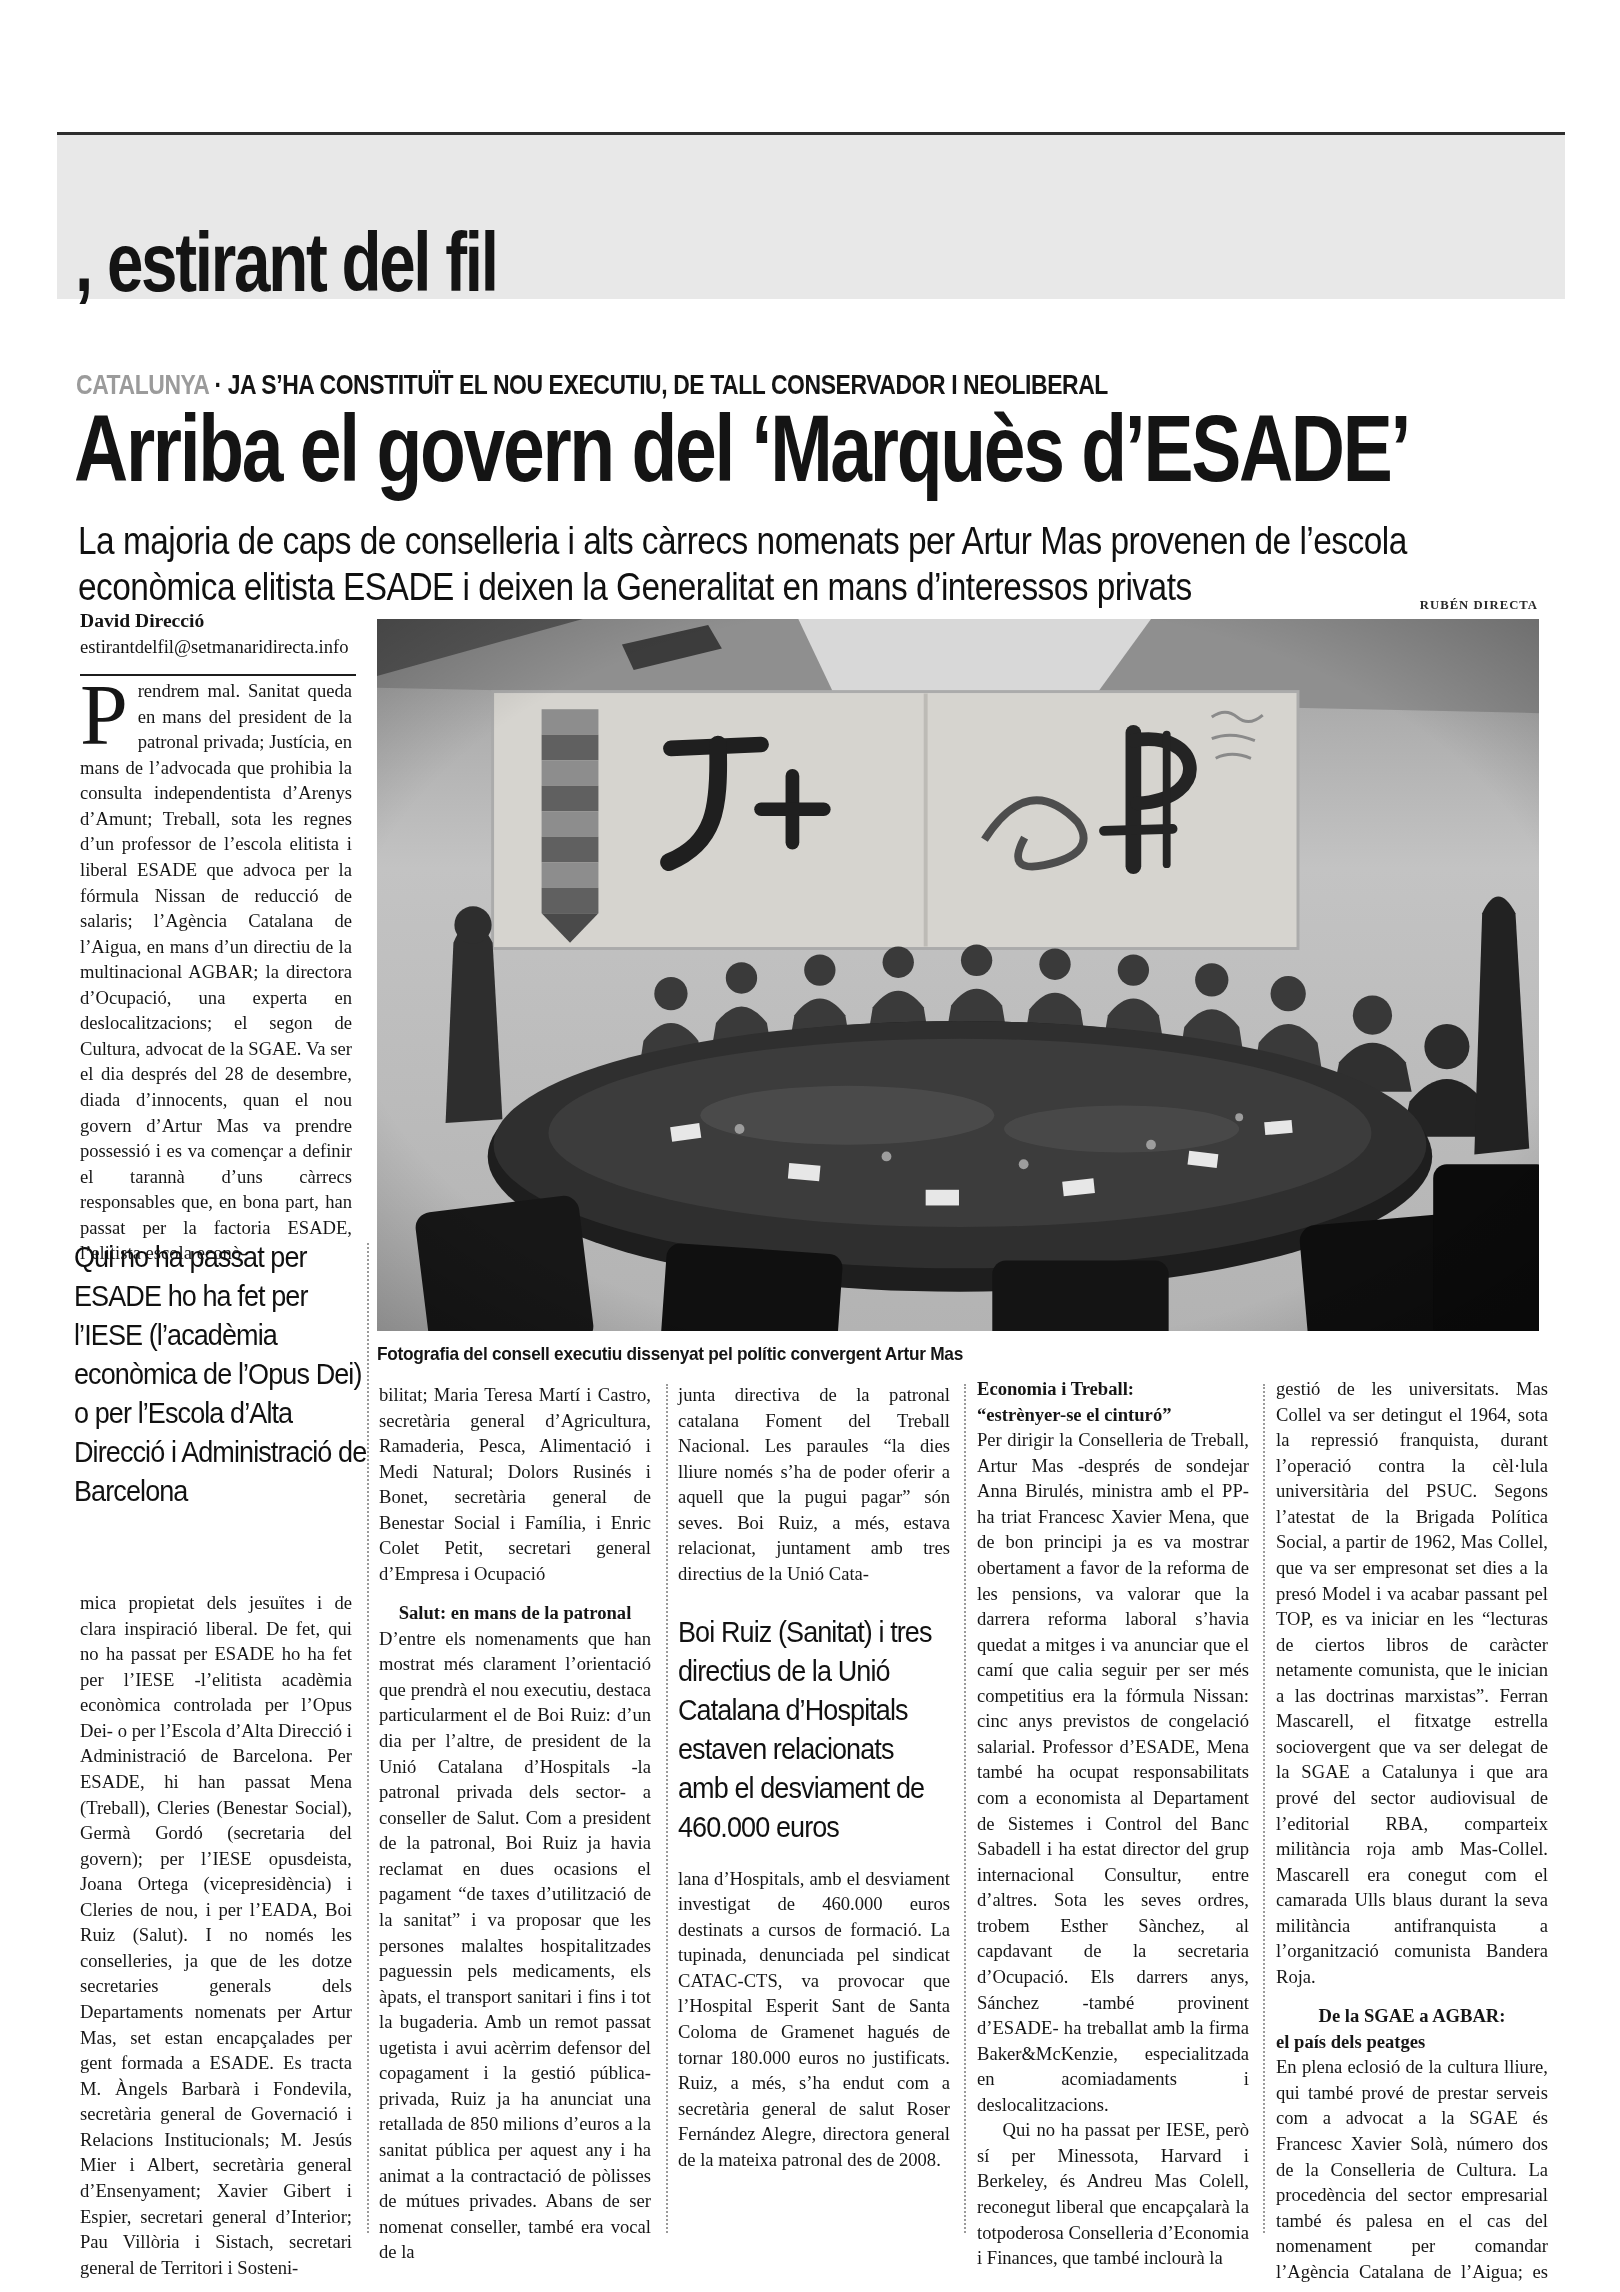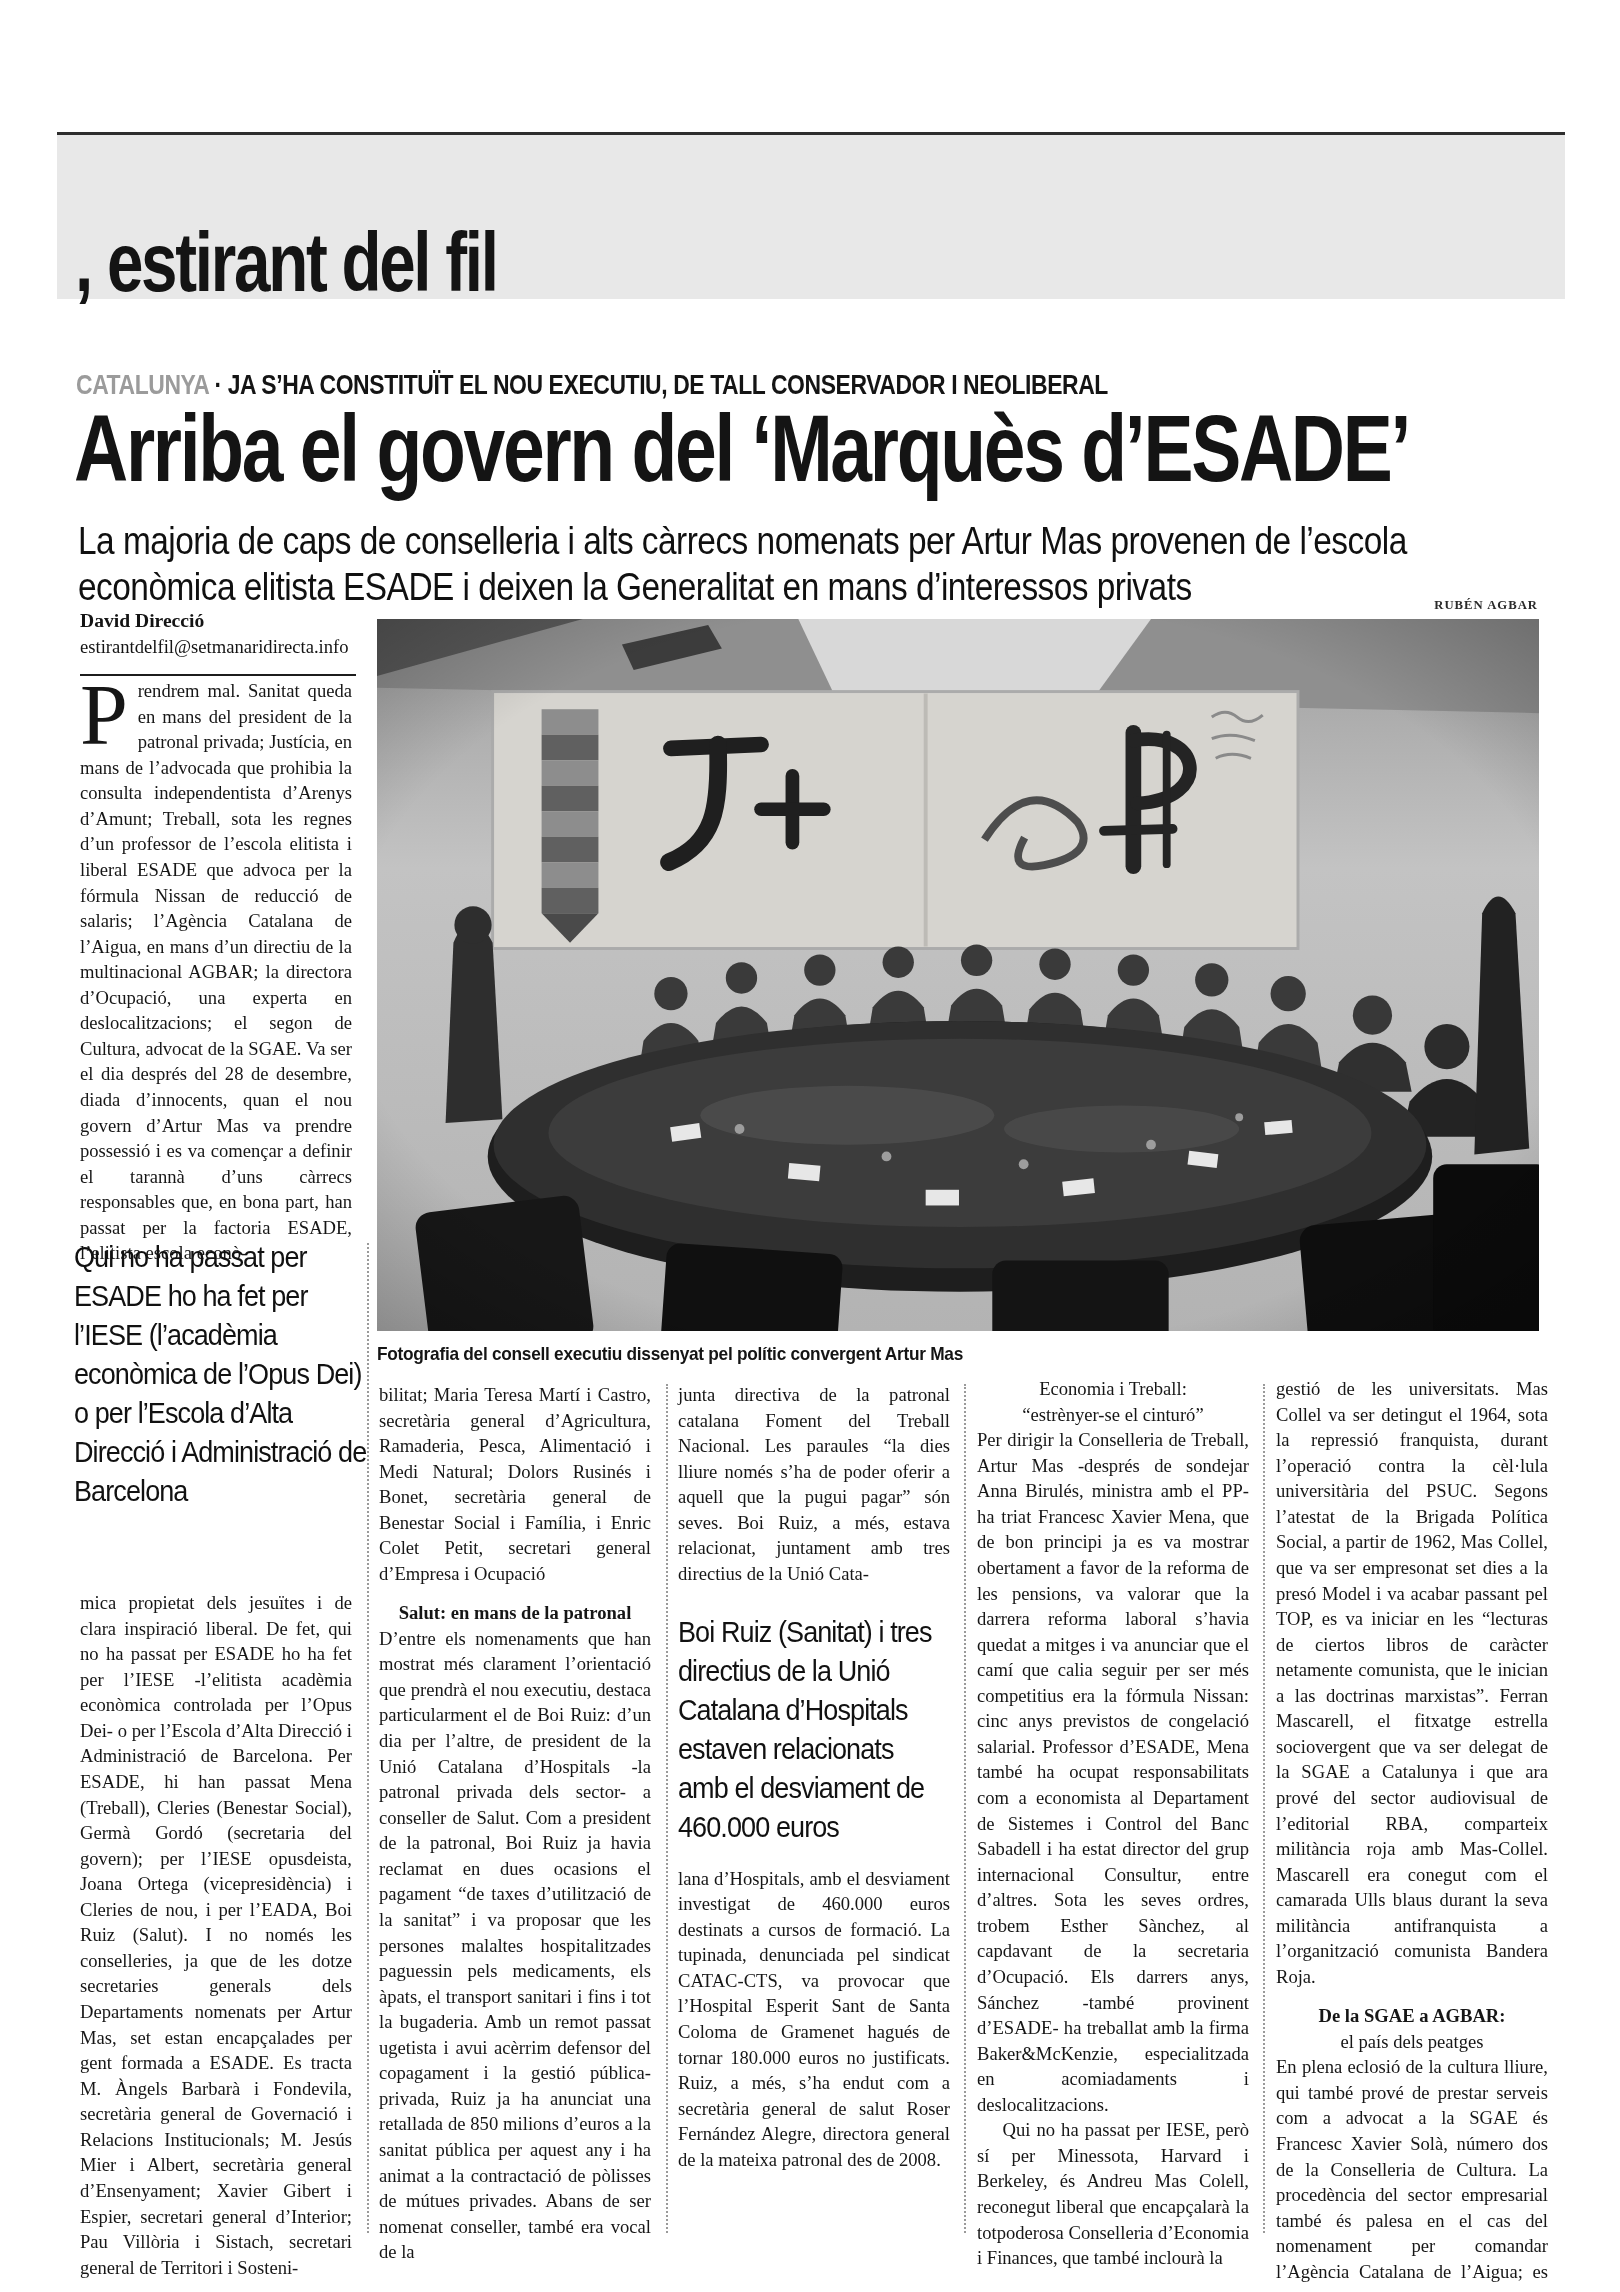--- a/index.html
+++ b/index.html
@@ -37,21 +37,21 @@
   
   #photo{position:absolute;top:619px;left:377px;width:1162px;height:712px;background:#bdbdbd;overflow:hidden;}
   #caption{position:absolute;top:1343px;left:377px;width:1162px;font-family:"Liberation Sans",sans-serif;
            font-weight:700;font-size:18.6px;letter-spacing:-0.3px;transform:scaleX(.93);transform-origin:0 0;}
   
   .bodycol{position:absolute;width:272px;font-size:18.6px;line-height:1.375;text-align:justify;
            color:#161616;}
   .bodycol p{margin:0;}
   .bodycol p + p{margin-top:0;}
   .subhead{font-weight:700;margin-top:13.7px !important;text-align:center;}
-  .subhead2{font-weight:400;text-align:center;}
+  .subhead2{font-weight:700;text-align:left;}
   .indented{text-indent:25.5px;}
   #col1-lead{top:678px;left:80px;}
   #col1-cont{top:1590px;left:80px;}
   #col2{top:1382px;left:379px;}
   #col3{top:1382px;left:678px;}
   #col4{top:1376px;left:977px;}
   #col5{top:1376px;left:1276px;}
   .dropcap{float:left;font-size:86px;line-height:.74;padding:5.9px 9.8px 0 0;font-weight:400;}
   
   .pullquote{font-family:"Liberation Sans",sans-serif;font-weight:400;color:#111;
@@ -84,21 +84,21 @@
 
   <h1 id="headline" class="condblock" style="margin:0;">Arriba el govern del ‘Marquès d’ESADE’</h1>
   <div id="subheadline">La majoria de caps de conselleria i alts càrrecs nomenats per Artur Mas provenen de l’escola econòmica elitista ESADE i deixen la Generalitat en mans d’interessos privats</div>
 
   <div id="byline">
     <div class="author">David Direcció</div>
     <div class="email">estirantdelfil@setmanaridirecta.info</div>
   </div>
   <div id="byline-rule"></div>
 
-  <div id="photo-credit">RUBÉN AGBAR</div>
+  <div id="photo-credit">RUBÉN DIRECTA</div>
 
   <div id="photo">
     <svg width="1162" height="712" viewBox="0 0 1186 726" preserveAspectRatio="none">
       <defs>
         <linearGradient id="wall" x1="0" y1="0" x2="0" y2="1">
           <stop offset="0" stop-color="#9f9f9f"></stop>
             <stop offset=".35" stop-color="#c3c3c3"></stop>
             <stop offset="1" stop-color="#b3b3b3"></stop>
         </linearGradient>
         <radialGradient id="vig" cx=".5" cy=".5" r=".75">

